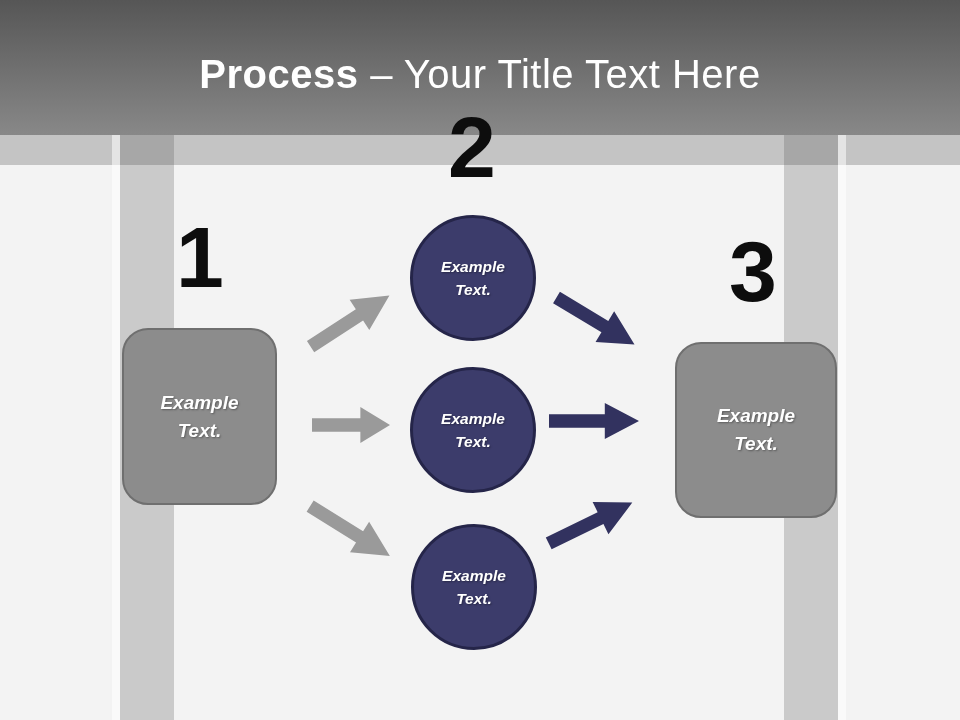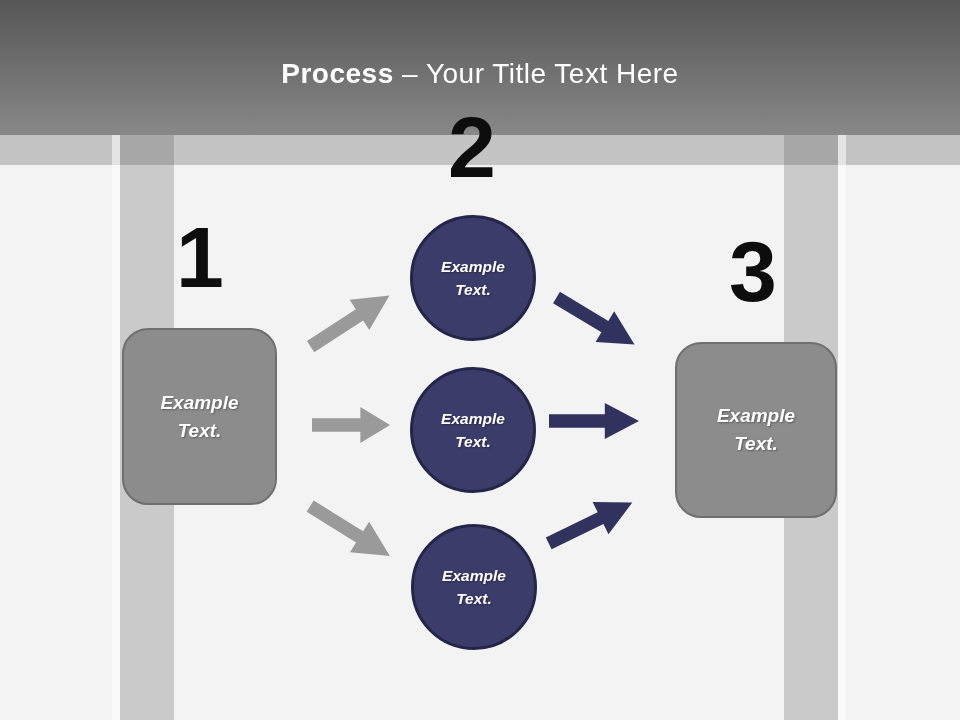--- a/index.html
+++ b/index.html
@@ -35,21 +35,21 @@
     background: rgba(85,85,85,0.26);
     z-index: 2;
   }
   .band-v.left  { left: 120px; }
   .band-v.right { left: 784px; }
 
   
   .slide-title {
     position: absolute; left: 0; top: 52px; width: 100%;
     text-align: center;
-    font-size: 28px; line-height: 44px;
+    font-size: 40px; line-height: 44px;
     color: var(--title-color, #ffffff);
     z-index: 3;
     letter-spacing: 0.5px;
   }
   .slide-title .emphasis { font-weight: bold; }
 
   
   .step-number {
     position: absolute; width: 90px; text-align: center;
     font-size: 86px; line-height: 86px; font-weight: bold;

